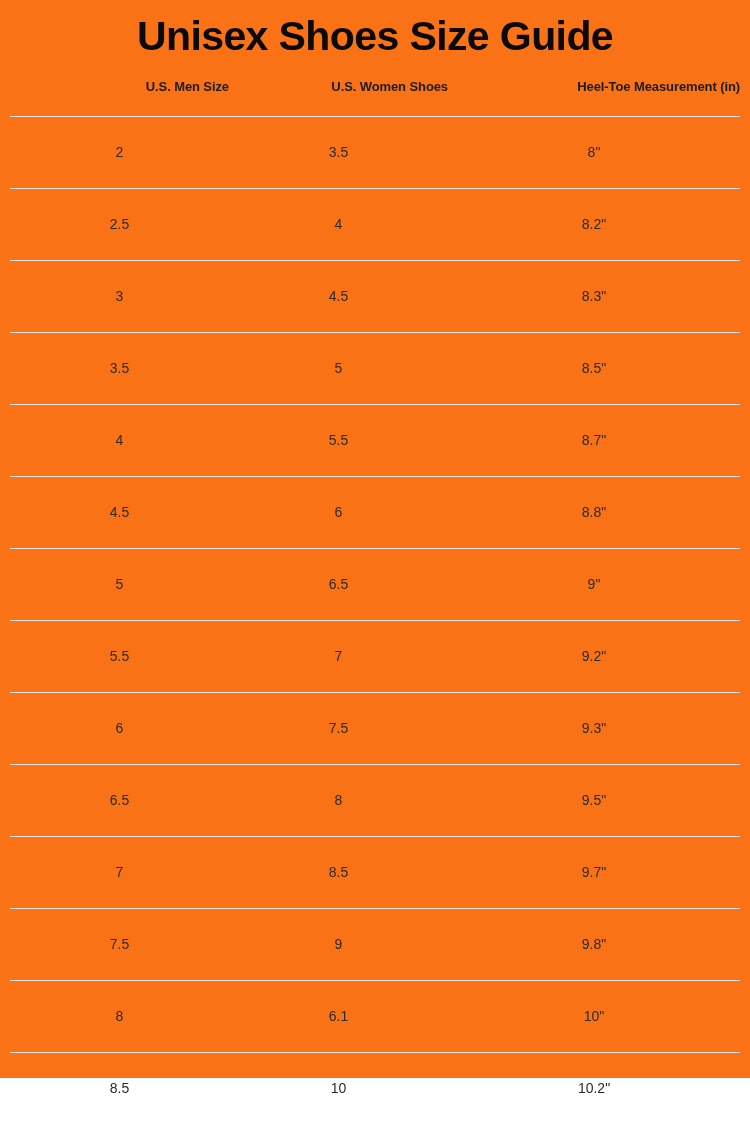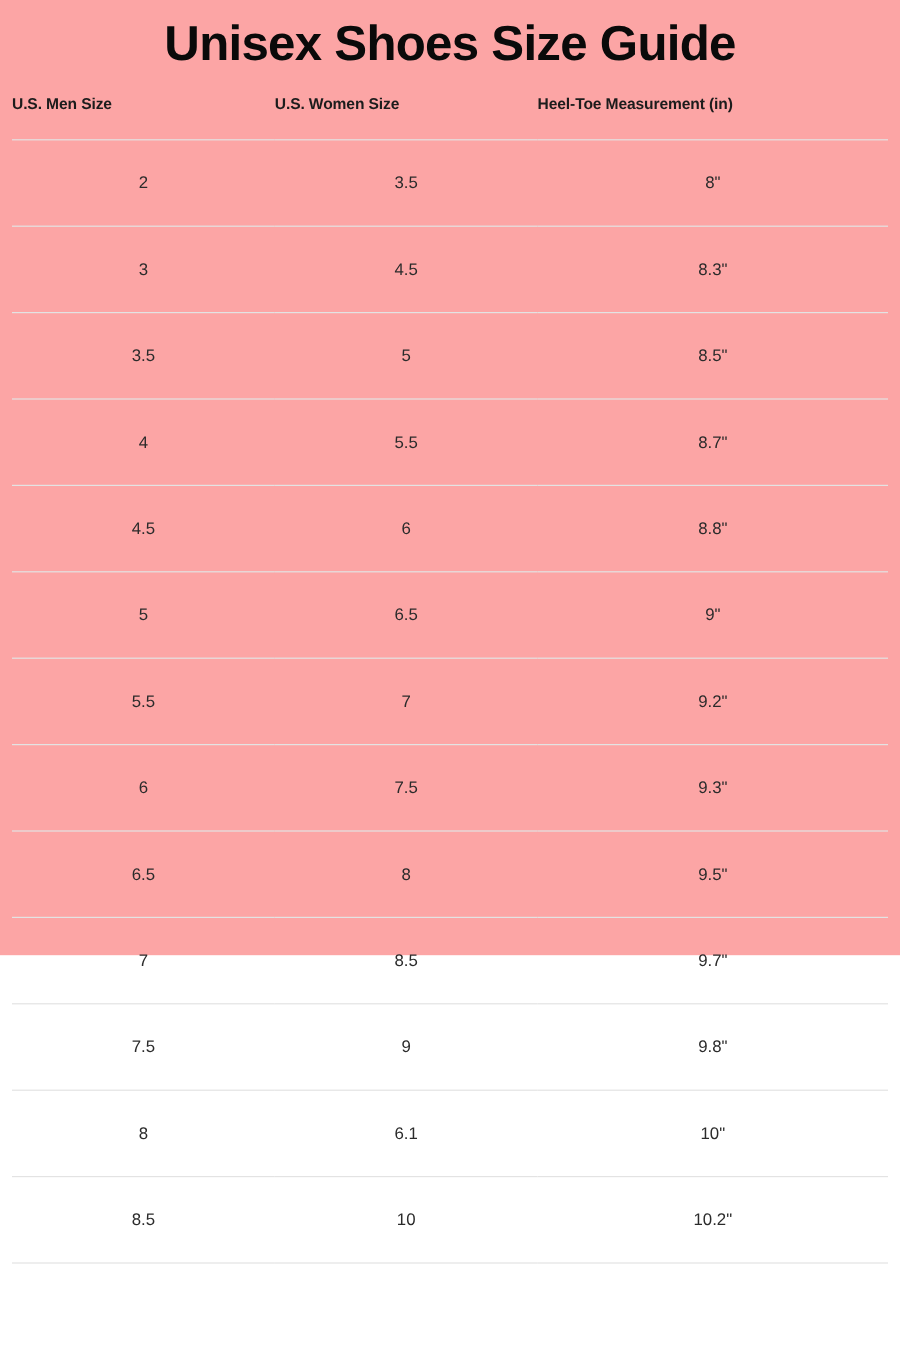--- a/index.html
+++ b/index.html
@@ -10,23 +10,23 @@
   body {
     width: 750px;
     height: 1122px;
     overflow: hidden;
     font-family: "Liberation Sans", sans-serif;
     -webkit-font-smoothing: antialiased;
   }
 
   .page {
     width: 750px;
-    height: 796px;
+    height: 1078px;
     position: relative;
-    background: #fca5a5;
+    background: #f97316;
     box-sizing: border-box;
   }
 
   .page-title {
     margin: 0;
     padding-top: 14px;
     text-align: center;
     font-family: "Liberation Sans", sans-serif;
     font-size: 41px;
     font-weight: 900;
@@ -44,21 +44,21 @@
   }
 
   .size-table colgroup .col-men    { width: 30.0%; }
   .size-table colgroup .col-women  { width: 30.0%; }
   .size-table colgroup .col-heel   { width: 40.0%; }
 
   .size-table thead th {
     font-size: 13px;
     font-weight: 700;
     color: #1c1c1c;
-    text-align: left;
+    text-align: right;
     letter-spacing: -0.1px;
     padding: 0 0 22px 0;
     border: none;
     white-space: nowrap;
   }
 
   .size-table tbody td {
     font-size: 14px;
     font-weight: 400;
     color: #2b2b2b;
@@ -82,29 +82,34 @@
 
   <table class="size-table">
     <colgroup>
       <col class="col-men">
       <col class="col-women">
       <col class="col-heel">
     </colgroup>
     <thead>
       <tr>
         <th>U.S. Men Size</th>
-        <th>U.S. Women Size</th>
+        <th>U.S. Women Shoes</th>
         <th>Heel-Toe Measurement (in)</th>
       </tr>
     </thead>
     <tbody>
       <tr>
         <td>2</td>
         <td>3.5</td>
         <td>8"</td>
+      </tr>
+      <tr>
+        <td>2.5</td>
+        <td>4</td>
+        <td>8.2"</td>
       </tr>
       <tr>
         <td>3</td>
         <td>4.5</td>
         <td>8.3"</td>
       </tr>
       <tr>
         <td>3.5</td>
         <td>5</td>
         <td>8.5"</td>

